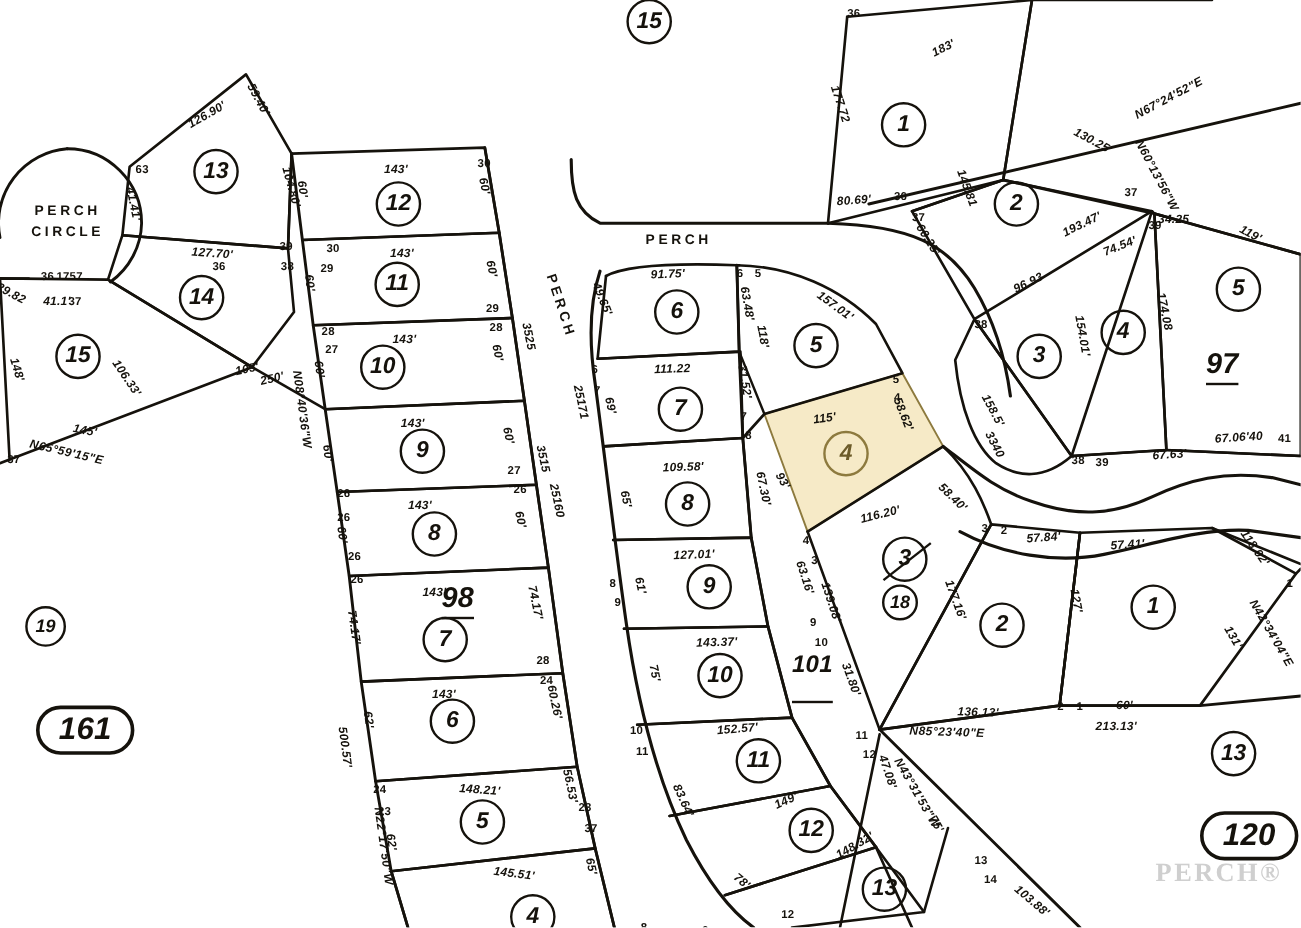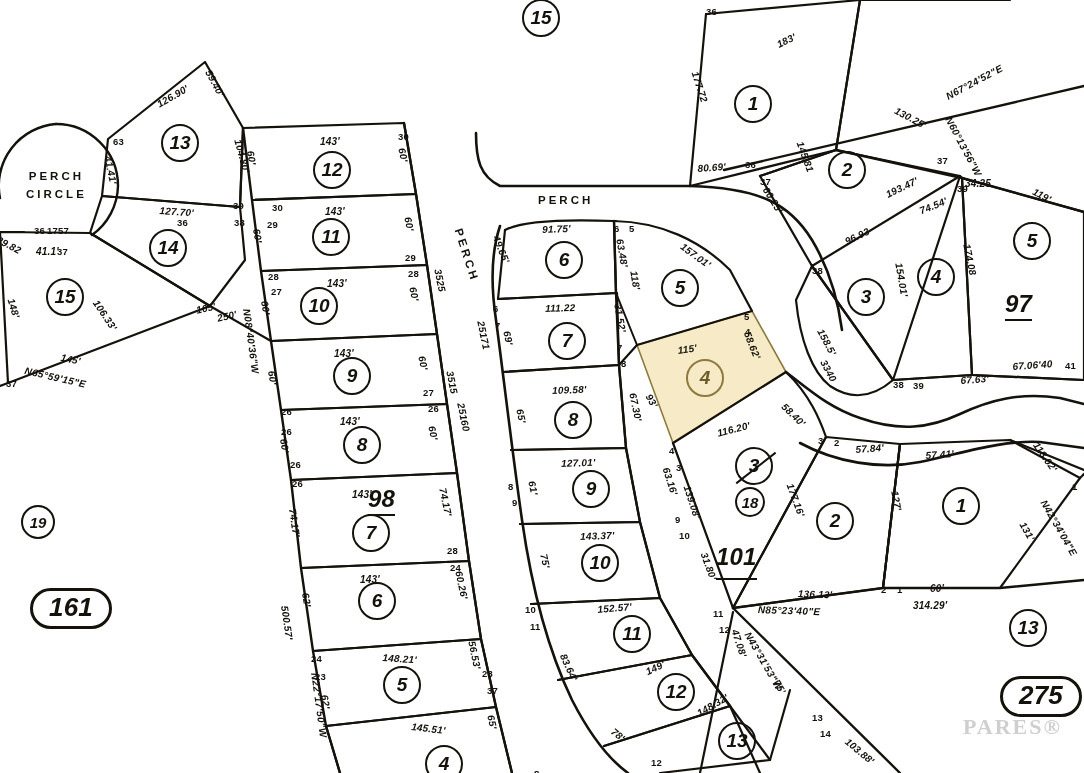--- a/index.html
+++ b/index.html
@@ -250,21 +250,21 @@
       <div class="lbl dim" style="left: 960px; top: 375px; transform: rotate(-4deg);">67.63'</div>
       <div class="lbl dim" style="left: 1012px; top: 361px; transform: rotate(-4deg);">67.06'40</div>
       <div class="lbl dim" style="left: 855px; top: 444px; transform: rotate(-4deg);">57.84'</div>
       <div class="lbl dim" style="left: 925px; top: 450px; transform: rotate(-4deg);">57.41'</div>
       <div class="lbl dim" style="left: 1040px; top: 440px; transform: rotate(55deg);">118.02'</div>
       <div class="lbl dim" style="left: 795px; top: 482px; transform: rotate(70deg);">177.16'</div>
       <div class="lbl dim" style="left: 900px; top: 490px; transform: rotate(80deg);">127'</div>
       <div class="lbl dim" style="left: 1027px; top: 520px; transform: rotate(60deg);">131'</div>
       <div class="lbl dim" style="left: 798px; top: 588px; transform: rotate(2deg);">136.13'</div>
       <div class="lbl dim" style="left: 930px; top: 583px;">60'</div>
-      <div class="lbl dim" style="left: 913px; top: 600px;">314.29'</div>
+      <div class="lbl dim" style="left: 913px; top: 600px;">213.13'</div>
       <div class="lbl dim" style="left: 740px; top: 628px; transform: rotate(72deg);">47.08'</div>
       <div class="lbl dim" style="left: 781px; top: 678px; transform: rotate(60deg);">75'</div>
       <div class="lbl dim" style="left: 850px; top: 736px; transform: rotate(40deg);">103.88'</div>
       <div class="lbl bearing" style="left: 26px; top: 365px; transform: rotate(13deg);">N65°59'15"E</div>
       <div class="lbl bearing" style="left: 252px; top: 308px; transform: rotate(82deg);">N08°40'36"W</div>
       <div class="lbl bearing" style="left: 320px; top: 672px; transform: rotate(82deg);">N22°17'50"W</div>
       <div class="lbl bearing" style="left: 758px; top: 604px; transform: rotate(2deg);">N85°23'40"E</div>
       <div class="lbl bearing" style="left: 752px; top: 630px; transform: rotate(60deg);">N43°31'53"W</div>
       <div class="lbl bearing" style="left: 944px; top: 92px; transform: rotate(-28deg);">N67°24'52"E</div>
       <div class="lbl bearing" style="left: 953px; top: 115px; transform: rotate(62deg);">N60°13'56"W</div>
@@ -338,23 +338,23 @@
       <div class="lbl parceltxt" style="left: 22px; top: 544px;"></div>
       <div class="lbl parceltxt" style="left: 735px; top: 524px;"></div>
       <div class="lbl parceltxt" style="left: 1012px; top: 650px;"></div>
       <div class="lbl parceltxt" style="left: 972px; top: 742px;"></div>
       <div class="lbl parceltxt" style="left: 1000px; top: 756px;"></div>
     </div>
 
   <div id="block-layer">
       <div class="lbl" style="left: 1005px; top: 290px; font-size: 24px; font-style: italic; font-weight: bold; border-bottom: 2.5px solid rgb(21, 18, 12); padding-bottom: 1px;">97</div>
       <div class="lbl" style="left: 368px; top: 485px; font-size: 24px; font-style: italic; font-weight: bold; border-bottom: 2.5px solid rgb(21, 18, 12); padding-bottom: 1px;">98</div>
-      <div class="lbl" style="left: 716px; top: 543px; font-size: 24px; font-style: italic; font-weight: bold; border-bottom: 2.5px solid rgb(21, 18, 12); padding-bottom: 7px;">101</div>
+      <div class="lbl" style="left: 660px; top: 543px; font-size: 20px; font-style: italic; font-weight: bold; border-bottom: 2.5px solid rgb(21, 18, 12); padding-bottom: 18px;">101</div>
       <div class="lbl" style="left: 30px; top: 588px; border: 3px solid rgb(21, 18, 12); border-radius: 26px; padding: 1px 16px 3px; font-size: 26px; font-style: italic; font-weight: bold; background: rgb(255, 255, 255);">161</div>
-      <div class="lbl" style="left: 1000px; top: 676px; border: 3px solid rgb(21, 18, 12); border-radius: 26px; padding: 1px 16px 3px; font-size: 26px; font-style: italic; font-weight: bold; background: rgb(255, 255, 255);">275</div>
+      <div class="lbl" style="left: 1000px; top: 676px; border: 3px solid rgb(21, 18, 12); border-radius: 26px; padding: 1px 16px 3px; font-size: 26px; font-style: italic; font-weight: bold; background: rgb(255, 255, 255);">120</div>
     </div>
 
   <div id="lot-layer">
       <div class="lotnum" style="left: 522px; top: -1px; width: 38px; height: 38px; border-radius: 50%; border: 2.2px solid rgb(21, 18, 12); font-size: 19px; color: rgb(21, 18, 12); box-sizing: border-box;">15</div>
       <div class="lotnum" style="left: 161px; top: 124px; width: 38px; height: 38px; border-radius: 50%; border: 2.2px solid rgb(21, 18, 12); font-size: 19px; color: rgb(21, 18, 12); box-sizing: border-box;">13</div>
       <div class="lotnum" style="left: 313px; top: 151px; width: 38px; height: 38px; border-radius: 50%; border: 2.2px solid rgb(21, 18, 12); font-size: 19px; color: rgb(21, 18, 12); box-sizing: border-box;">12</div>
       <div class="lotnum" style="left: 312px; top: 218px; width: 38px; height: 38px; border-radius: 50%; border: 2.2px solid rgb(21, 18, 12); font-size: 19px; color: rgb(21, 18, 12); box-sizing: border-box;">11</div>
       <div class="lotnum" style="left: 300px; top: 287px; width: 38px; height: 38px; border-radius: 50%; border: 2.2px solid rgb(21, 18, 12); font-size: 19px; color: rgb(21, 18, 12); box-sizing: border-box;">10</div>
       <div class="lotnum" style="left: 333px; top: 357px; width: 38px; height: 38px; border-radius: 50%; border: 2.2px solid rgb(21, 18, 12); font-size: 19px; color: rgb(21, 18, 12); box-sizing: border-box;">9</div>
       <div class="lotnum" style="left: 343px; top: 426px; width: 38px; height: 38px; border-radius: 50%; border: 2.2px solid rgb(21, 18, 12); font-size: 19px; color: rgb(21, 18, 12); box-sizing: border-box;">8</div>
@@ -380,15 +380,15 @@
       <div class="lotnum" style="left: 734px; top: 85px; width: 38px; height: 38px; border-radius: 50%; border: 2.2px solid rgb(21, 18, 12); font-size: 19px; color: rgb(21, 18, 12); box-sizing: border-box;">1</div>
       <div class="lotnum" style="left: 828px; top: 151px; width: 38px; height: 38px; border-radius: 50%; border: 2.2px solid rgb(21, 18, 12); font-size: 19px; color: rgb(21, 18, 12); box-sizing: border-box;">2</div>
       <div class="lotnum" style="left: 847px; top: 278px; width: 38px; height: 38px; border-radius: 50%; border: 2.2px solid rgb(21, 18, 12); font-size: 19px; color: rgb(21, 18, 12); box-sizing: border-box;">3</div>
       <div class="lotnum" style="left: 917px; top: 258px; width: 38px; height: 38px; border-radius: 50%; border: 2.2px solid rgb(21, 18, 12); font-size: 19px; color: rgb(21, 18, 12); box-sizing: border-box;">4</div>
       <div class="lotnum" style="left: 1013px; top: 222px; width: 38px; height: 38px; border-radius: 50%; border: 2.2px solid rgb(21, 18, 12); font-size: 19px; color: rgb(21, 18, 12); box-sizing: border-box;">5</div>
       <div class="lotnum" style="left: 816px; top: 502px; width: 38px; height: 38px; border-radius: 50%; border: 2.2px solid rgb(21, 18, 12); font-size: 19px; color: rgb(21, 18, 12); box-sizing: border-box;">2</div>
       <div class="lotnum" style="left: 942px; top: 487px; width: 38px; height: 38px; border-radius: 50%; border: 2.2px solid rgb(21, 18, 12); font-size: 19px; color: rgb(21, 18, 12); box-sizing: border-box;">1</div>
       <div class="lotnum" style="left: 1009px; top: 609px; width: 38px; height: 38px; border-radius: 50%; border: 2.2px solid rgb(21, 18, 12); font-size: 19px; color: rgb(21, 18, 12); box-sizing: border-box;">13</div>
     </div>
 
-  <div class="wm" style="left:963px;top:714px;font-size:22px;">PARES®</div>
+  <div class="wm" style="left:963px;top:714px;font-size:22px;">PERCH®</div>
 
 </div>
 
 </body></html>

